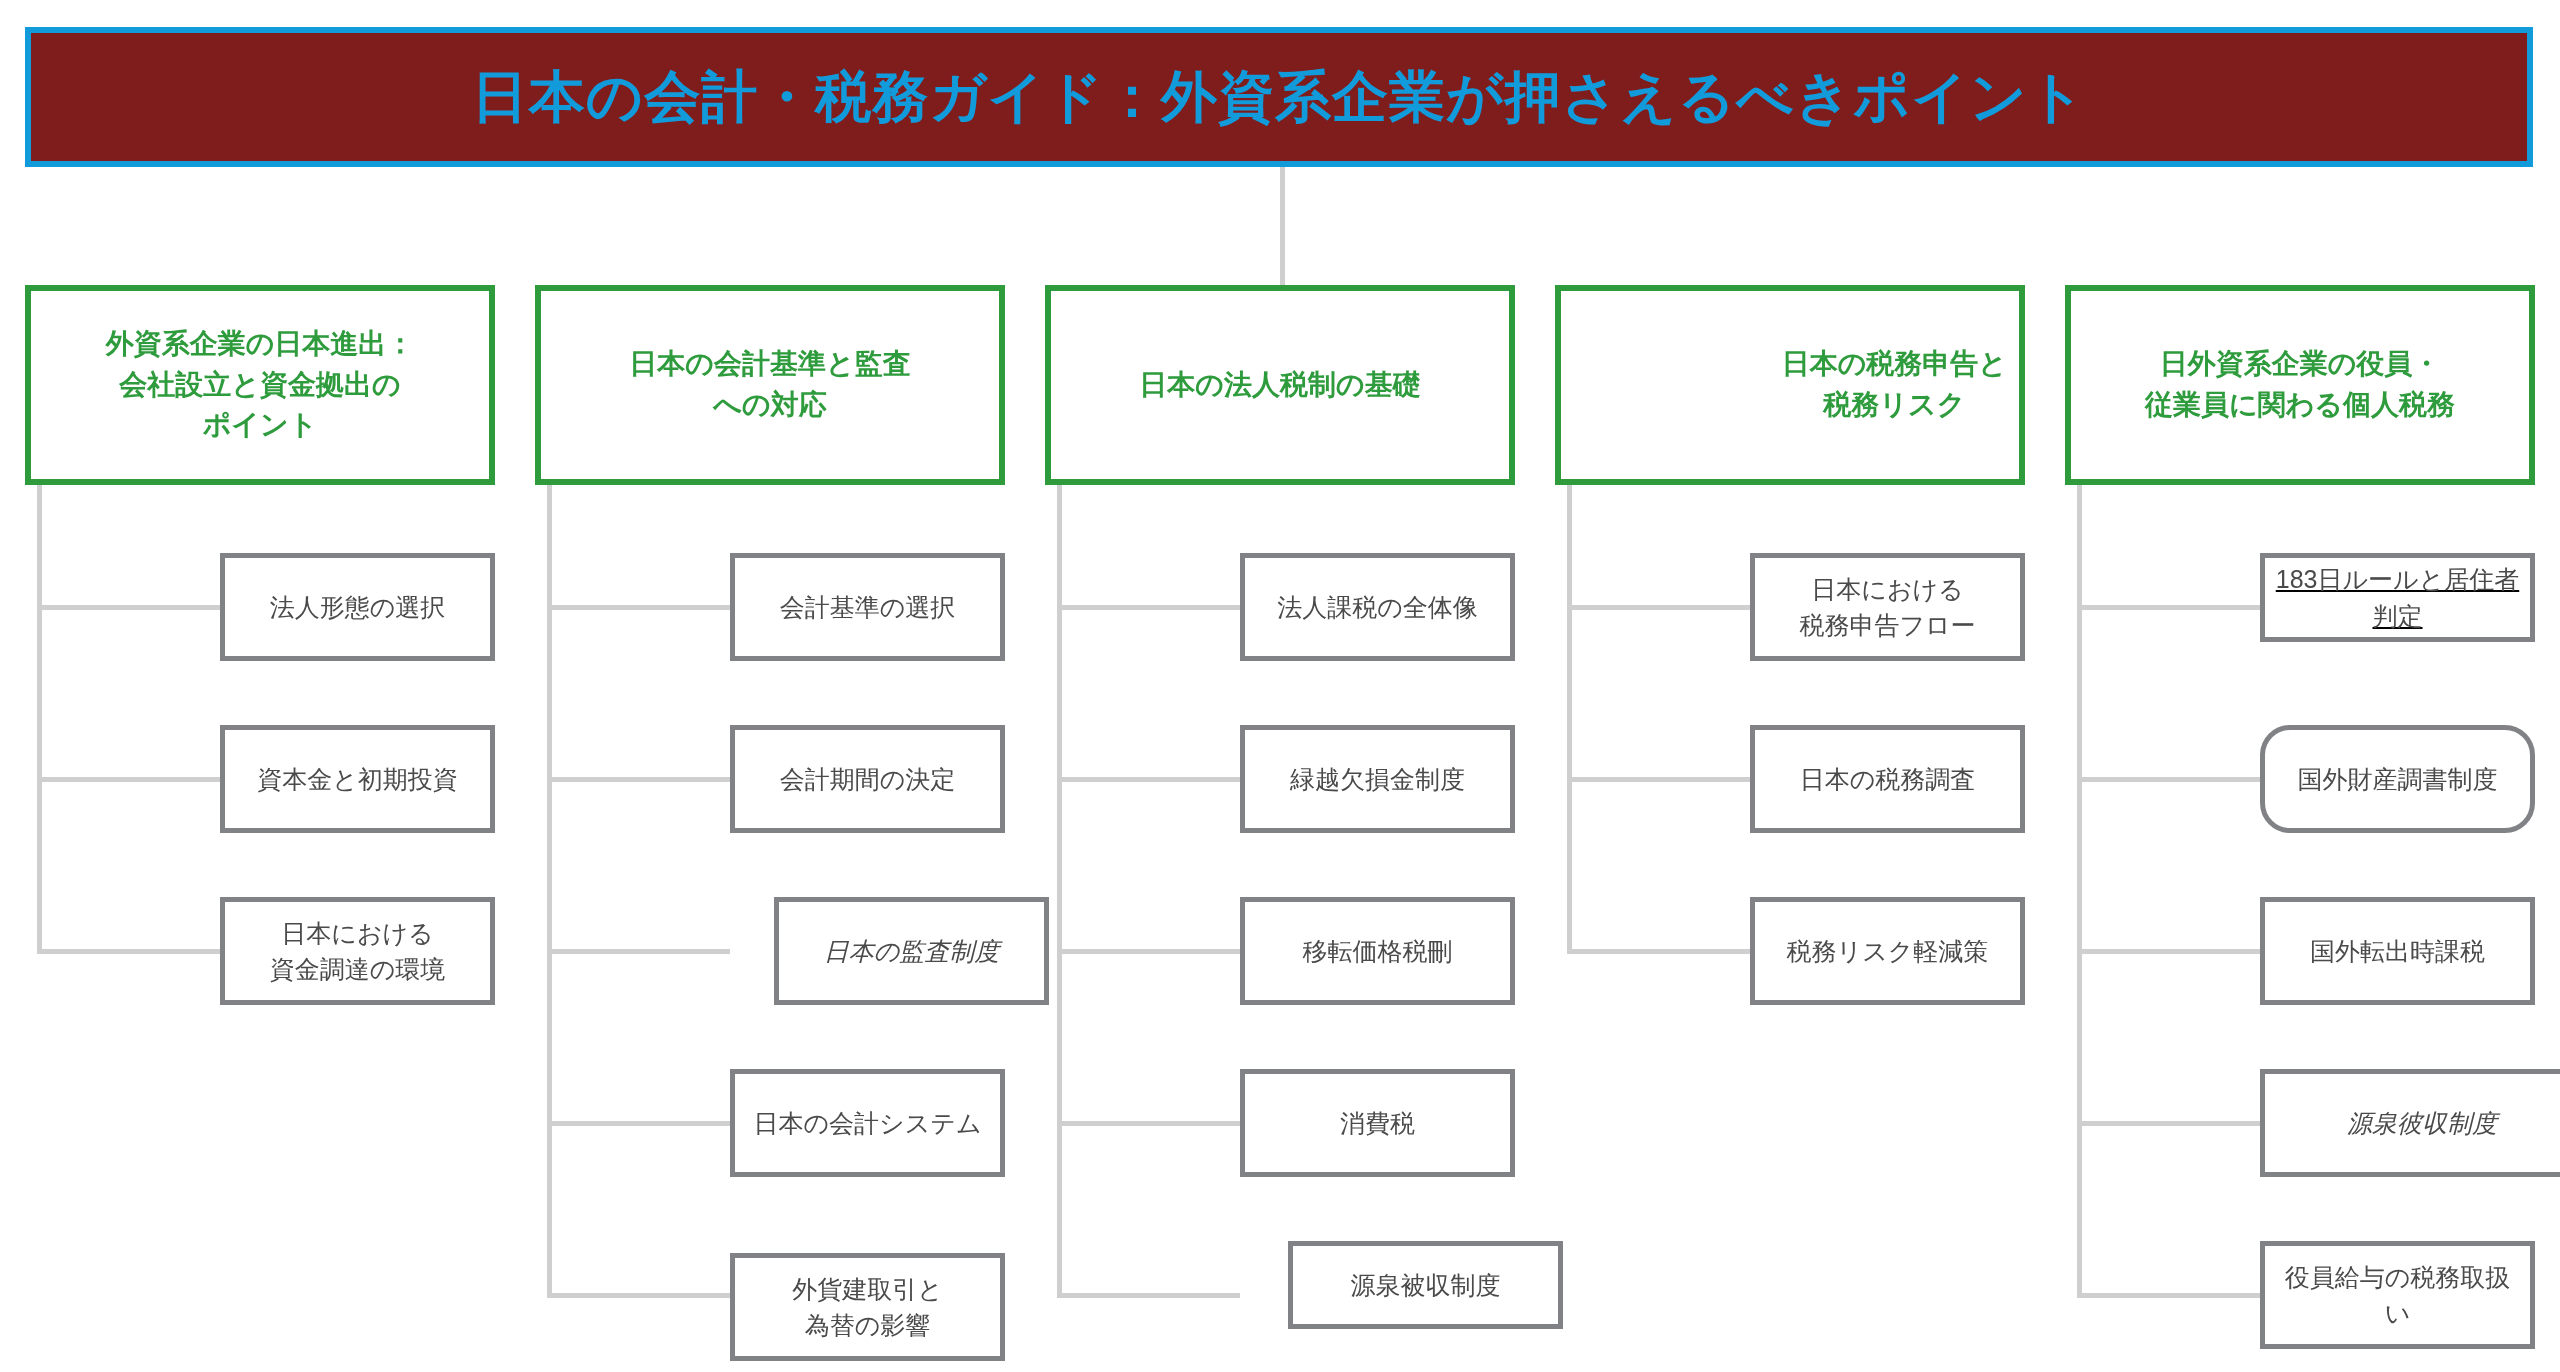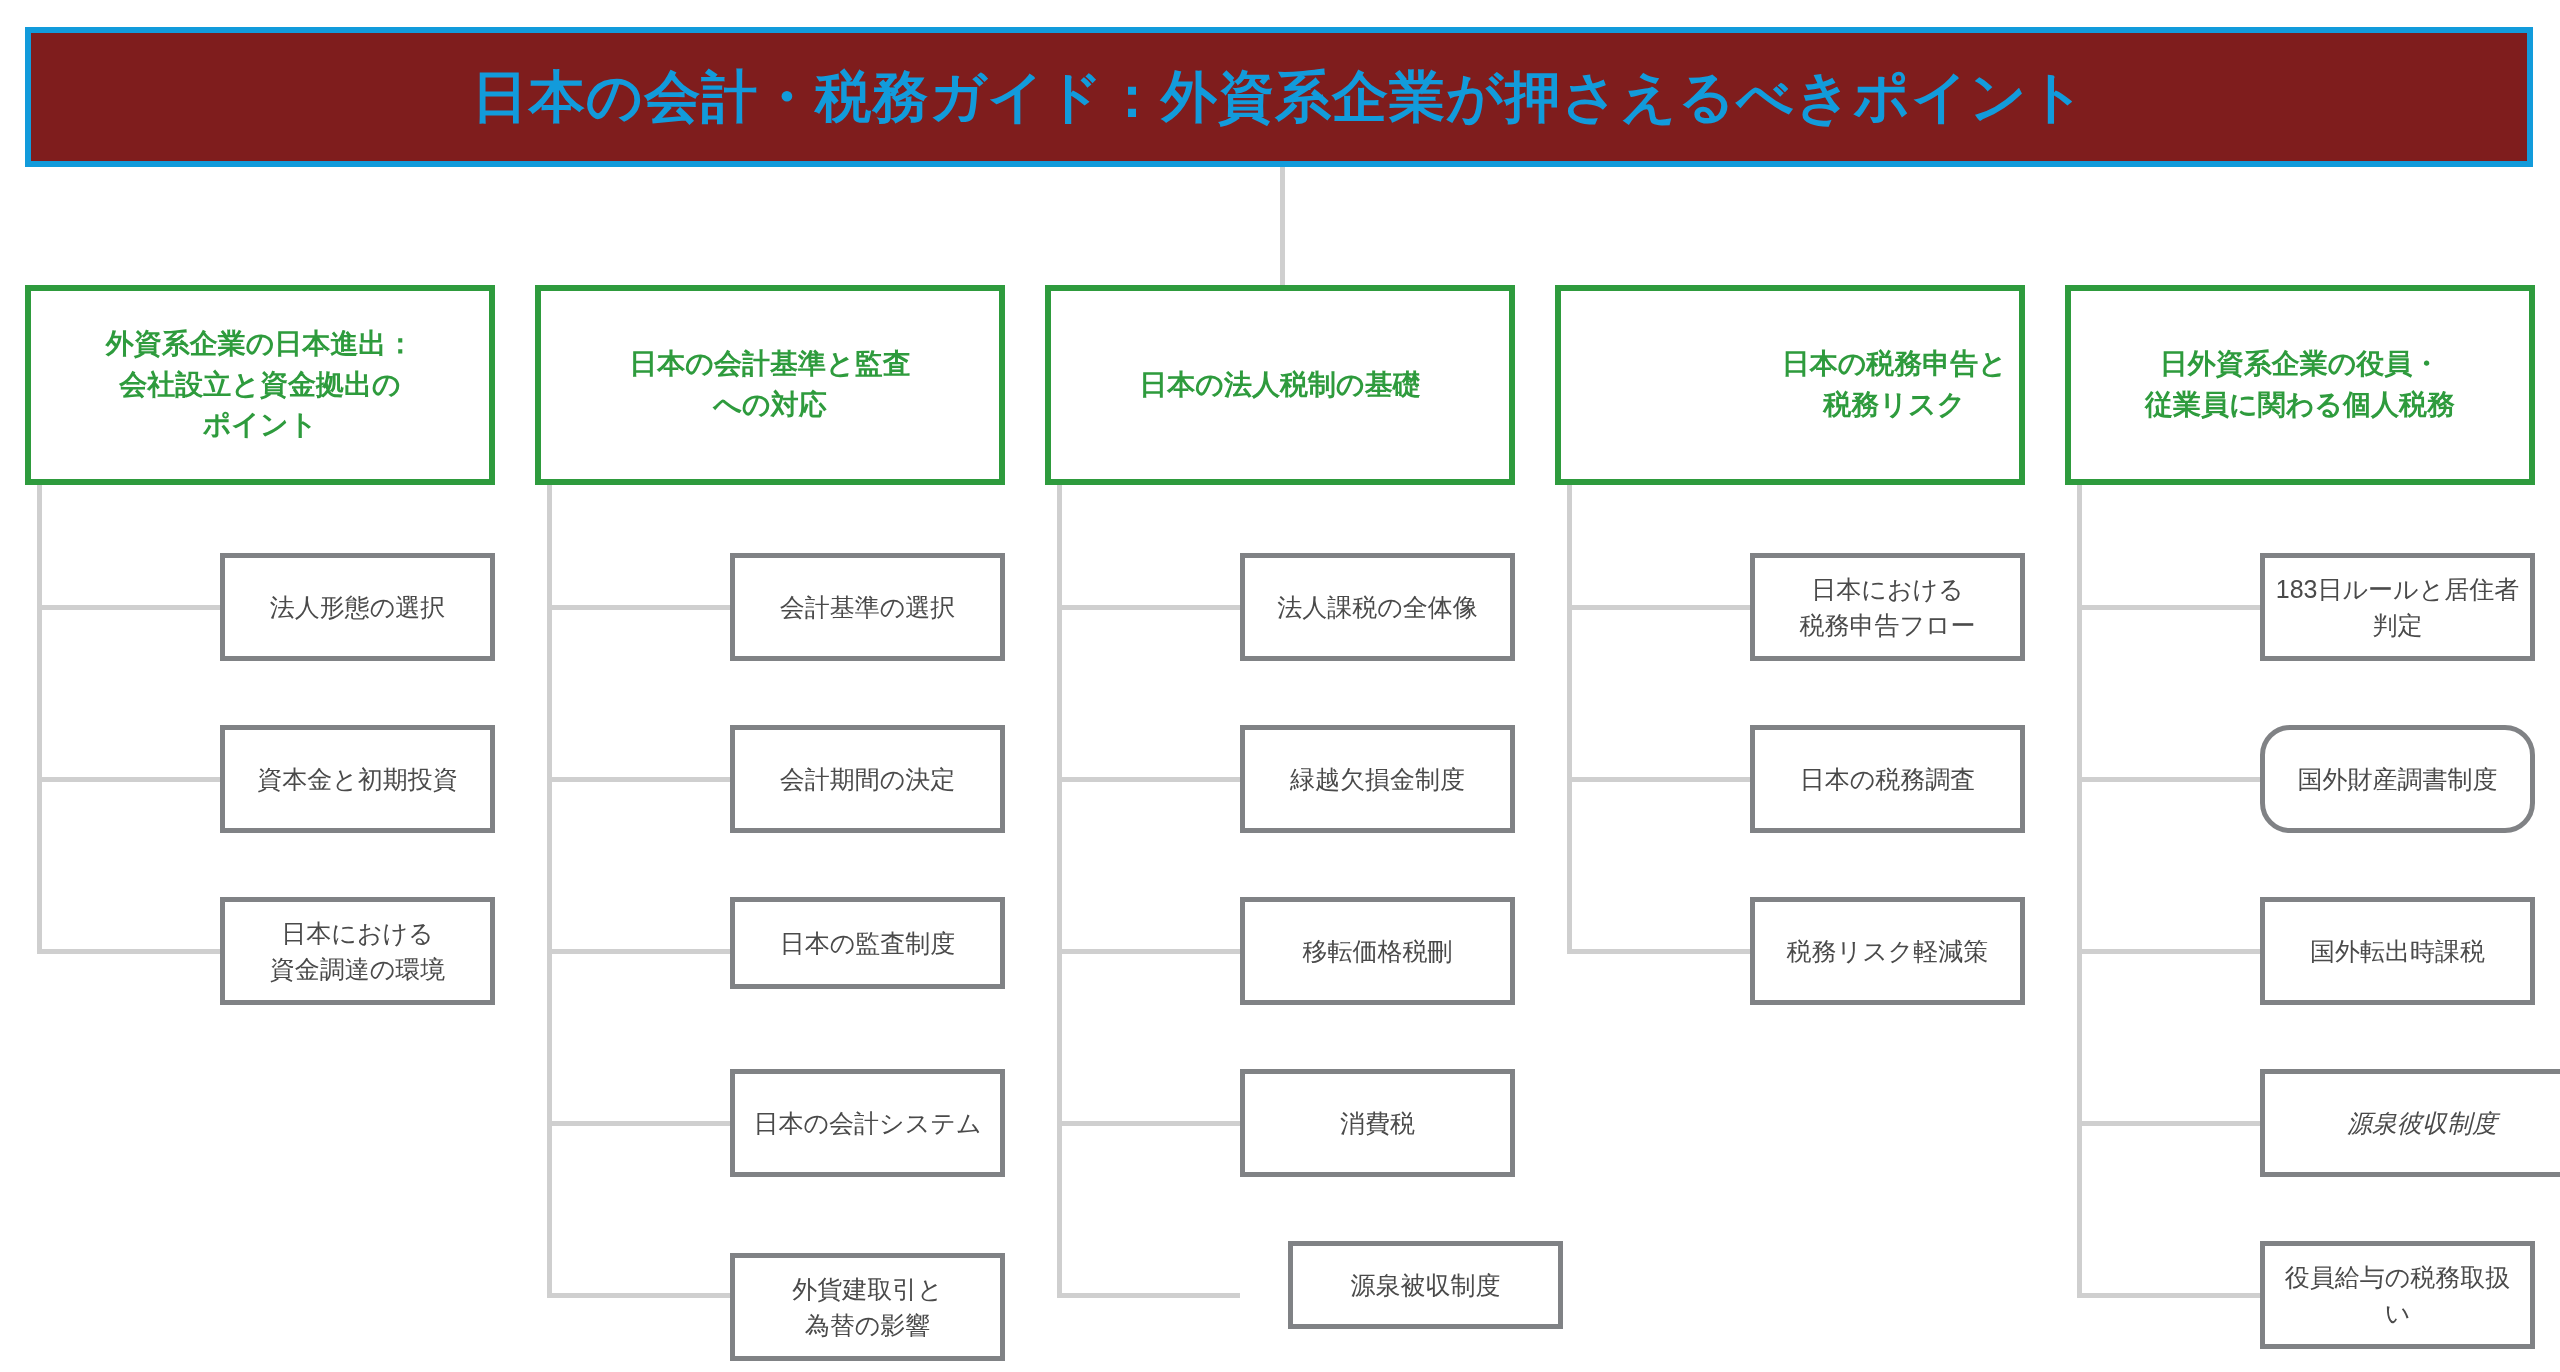--- a/index.html
+++ b/index.html
@@ -139,21 +139,21 @@
           <div>会計基準の選択</div>
         </div>
       </div>
       <div class="conn conn-h" style="left:547px; top:777px; width:183px;"></div>
       <div class="leaf-box" style="left:730px; top:725px; width:275px; height:108px;">
         <div class="leaf-text">
           <div>会計期間の決定</div>
         </div>
       </div>
       <div class="conn conn-h" style="left:547px; top:949px; width:183px;"></div>
-      <div class="leaf-box" style="left:730px; top:897px; width:275px; height:92px;">
+      <div class="leaf-box" style="left:774px; top:897px; width:275px; height:108px;font-style:italic;">
         <div class="leaf-text">
           <div>日本の監査制度</div>
         </div>
       </div>
       <div class="conn conn-h" style="left:547px; top:1121px; width:183px;"></div>
       <div class="leaf-box" style="left:730px; top:1069px; width:275px; height:108px;">
         <div class="leaf-text">
           <div>日本の会計システム</div>
         </div>
       </div>
@@ -227,21 +227,21 @@
         </div>
       </div>
       <div class="cat-box" style="left:2065px; top:285px; width:470px; height:200px;">
         <div class="cat-text">
           <div>日外資系企業の役員・</div>
           <div>従業員に関わる個人税務</div>
         </div>
       </div>
       <div class="conn conn-v" style="left:2077px; top:485px; height:810px;"></div>
       <div class="conn conn-h" style="left:2077px; top:605px; width:183px;"></div>
-      <div class="leaf-box" style="left:2260px; top:553px; width:275px; height:108px;">
+      <div class="leaf-box" style="left:2260px; top:553px; width:275px; height:89px;text-decoration:underline;">
         <div class="leaf-text">
           <div>183日ルールと居住者</div>
           <div>判定</div>
         </div>
       </div>
       <div class="conn conn-h" style="left:2077px; top:777px; width:183px;"></div>
       <div class="leaf-box" style="left:2260px; top:725px; width:275px; height:108px;border-radius:30px;">
         <div class="leaf-text">
           <div>国外財産調書制度</div>
         </div>

